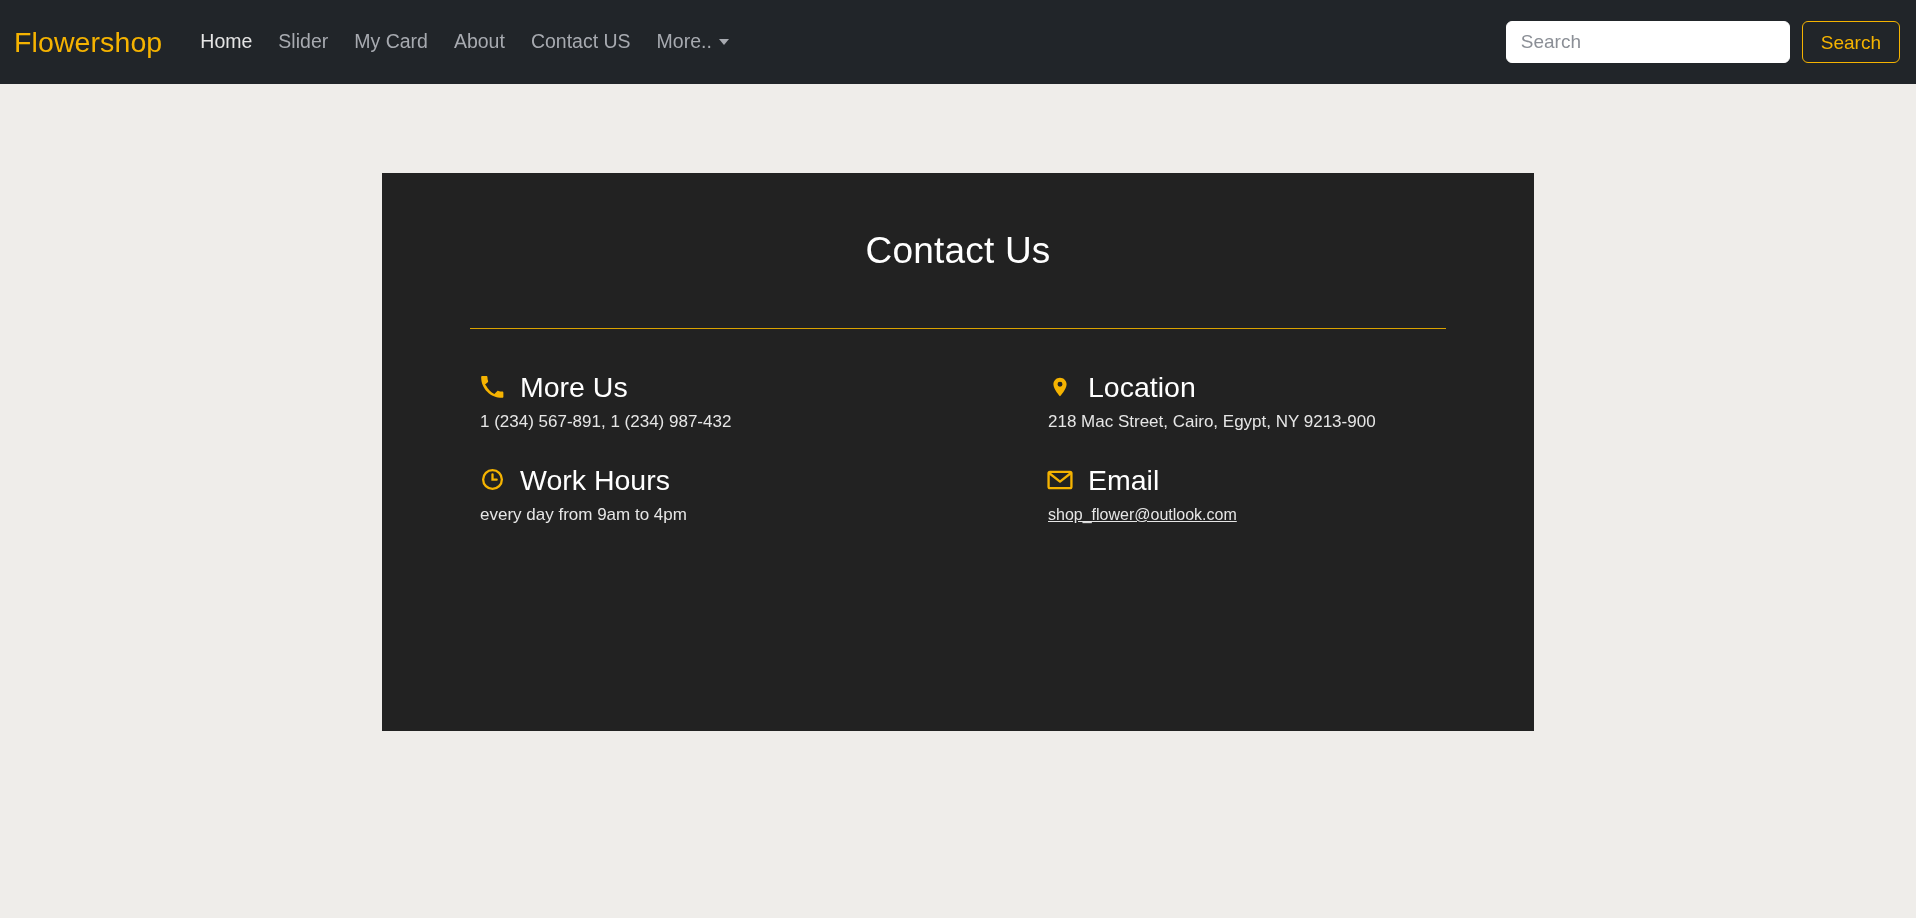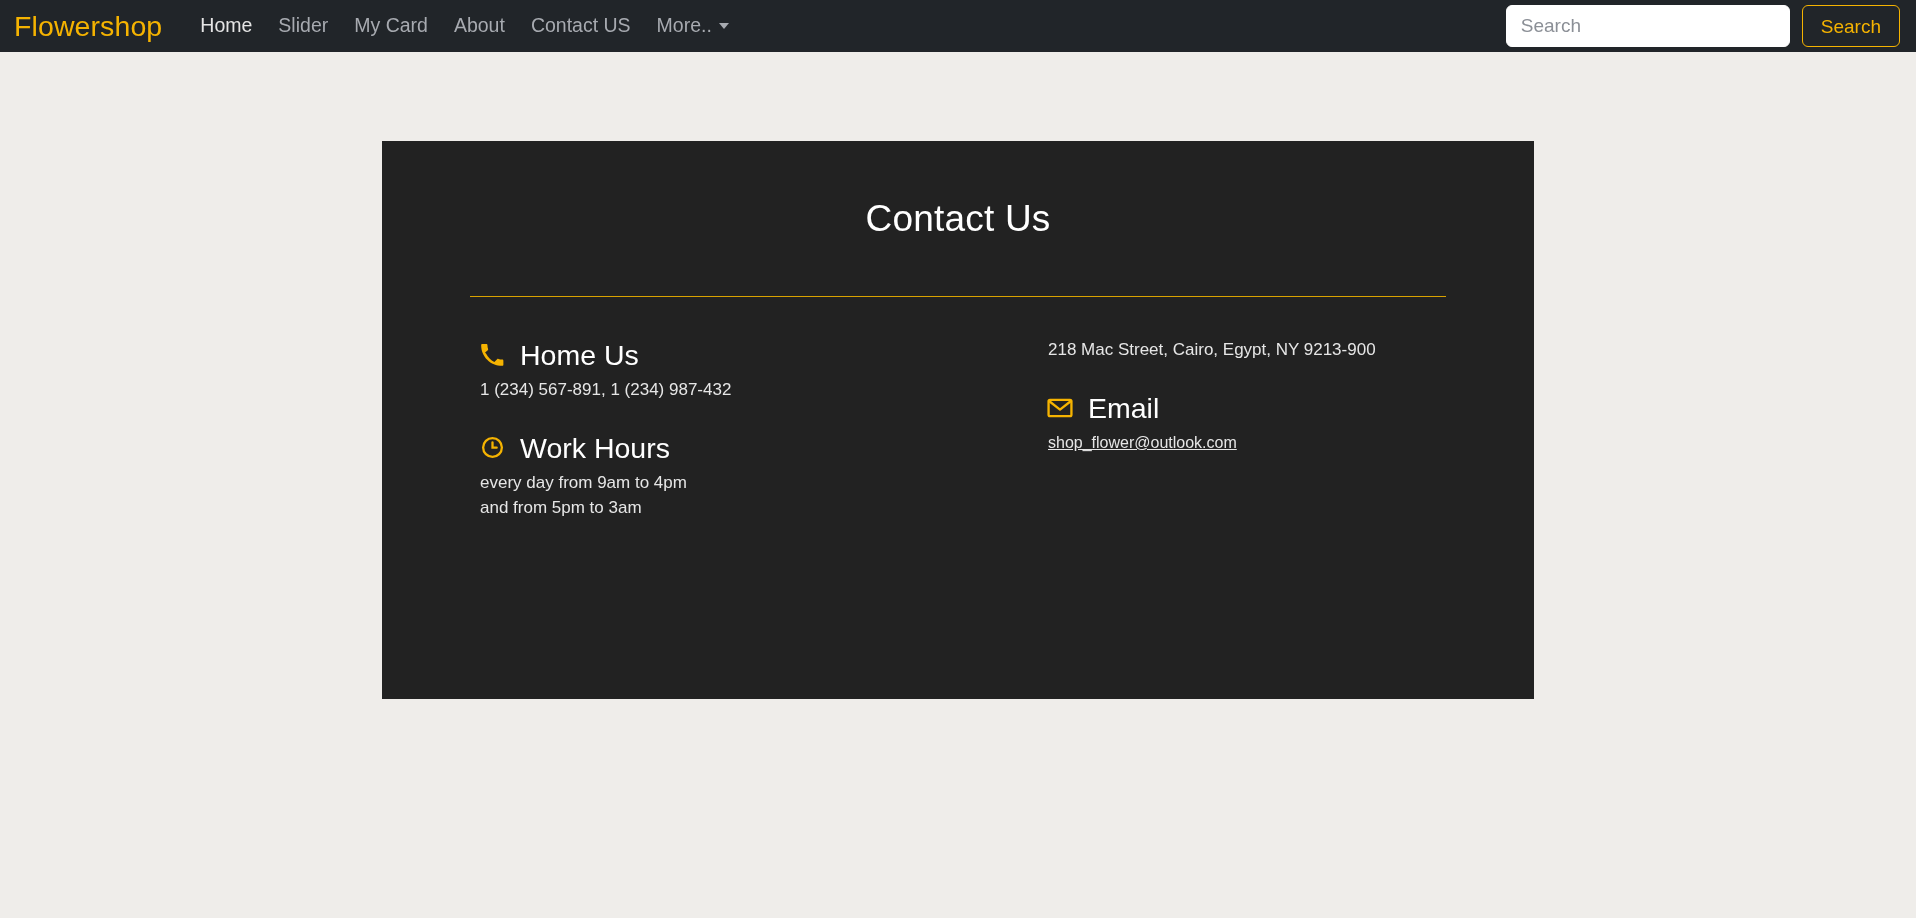--- a/index.html
+++ b/index.html
@@ -11,21 +11,21 @@
   body {
     width: 1916px;
     height: 918px;
     background: #efedea;
     font-family: "Liberation Sans", sans-serif;
     overflow: hidden;
   }
 
   
   .navbar {
-    height: 52px;
+    height: 84px;
     background: #212529;
     display: flex;
     align-items: center;
     padding: 0 16px 0 14px;
     position: relative;
   }
   .brand {
     color: #f5b301;
     font-size: 28.5px;
     font-weight: 400;
@@ -223,48 +223,55 @@
 
       <div class="col left">
 
         <div class="block">
           <div class="block-head">
             <span class="block-icon">
               <svg width="26" height="26" viewBox="0 0 24 24" fill="currentColor">
                 <path d="M6.6 10.8c1.7 3.3 4.3 5.9 7.6 7.6l2.5-2.5c.3-.3.8-.4 1.2-.3 1.1.4 2.4.6 3.6.6.6 0 1 .4 1 1V21c0 .6-.4 1-1 1C10.6 22 2 13.4 2 2.9c0-.6.4-1 1-1h3.8c.6 0 1 .4 1 1 0 1.3.2 2.5.6 3.6.1.4 0 .9-.3 1.2l-2.5 2.1z"></path>
               </svg>
             </span>
-            <span class="block-title">Home Us</span>
+            <span class="block-title">More Us</span>
           </div>
           <div class="block-body">1 (234) 567-891, 1 (234) 987-432</div>
         </div>
 
         <div class="spacer-call"></div>
 
         <div class="block">
           <div class="block-head">
             <span class="block-icon">
               <svg width="25" height="25" viewBox="0 0 24 24" fill="none" stroke="currentColor" stroke-width="2.2">
                 <circle cx="12" cy="12" r="9"></circle>
                 <path d="M12 7v5.2h4" stroke-linecap="round"></path>
               </svg>
             </span>
             <span class="block-title">Work Hours</span>
           </div>
           <div class="block-body">
             <span class="line">every day from 9am to 4pm</span>
-            <span class="line">and from 5pm to 3am</span>
           </div>
         </div>
 
       </div>
 
       <div class="col right">
 
         <div class="block">
+          <div class="block-head">
+            <span class="block-icon">
+              <svg width="22" height="26" viewBox="0 0 24 24" fill="currentColor">
+                <path d="M12 1.8c-4 0-7.2 3.2-7.2 7.2 0 5.4 7.2 13.2 7.2 13.2s7.2-7.8 7.2-13.2c0-4-3.2-7.2-7.2-7.2zm0 9.8a2.7 2.7 0 110-5.4 2.7 2.7 0 010 5.4z"></path>
+              </svg>
+            </span>
+            <span class="block-title">Location</span>
+          </div>
           <div class="block-body">218 Mac Street, Cairo, Egypt, NY 9213-900</div>
         </div>
 
         <div class="spacer-loc"></div>
 
         <div class="block">
           <div class="block-head">
             <span class="block-icon">
               <svg width="28" height="28" viewBox="0 0 24 24" fill="none" stroke="currentColor" stroke-width="2">
                 <rect x="2.2" y="5" width="19.6" height="14" rx="1.2"></rect>

